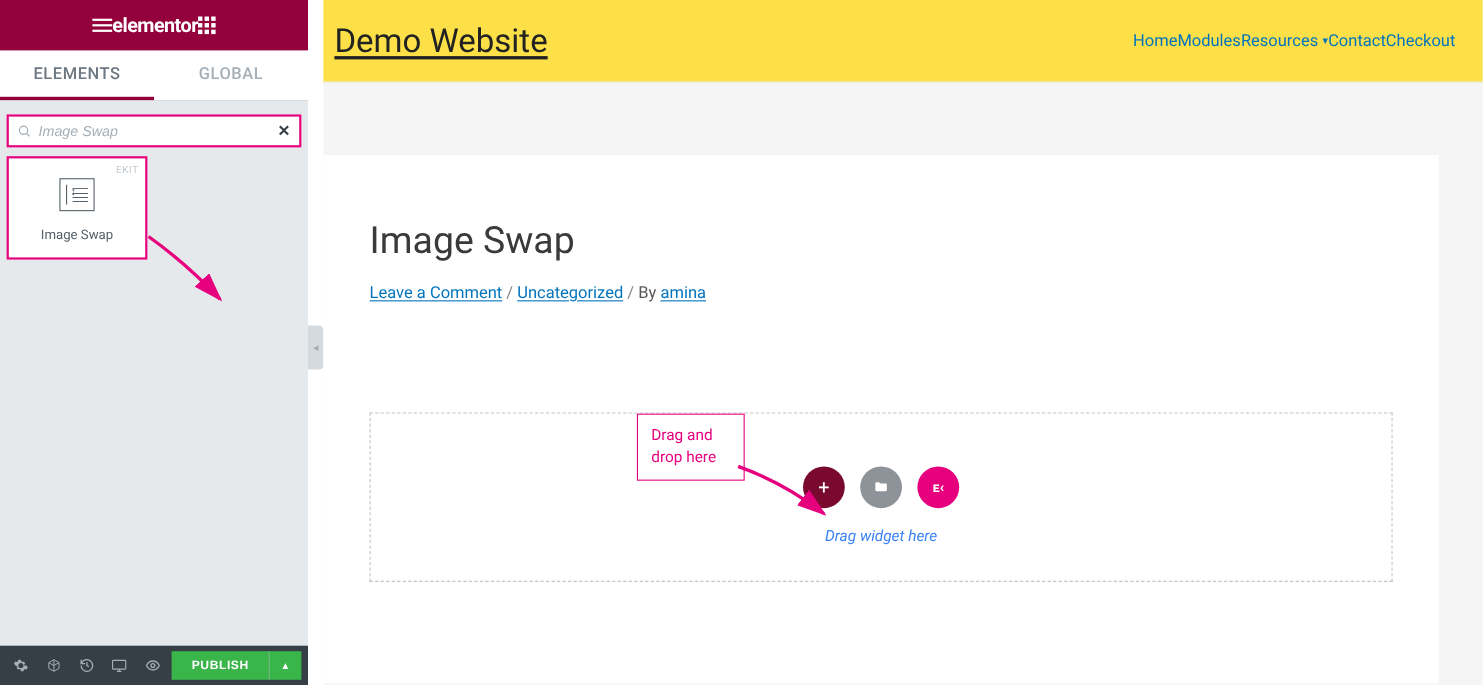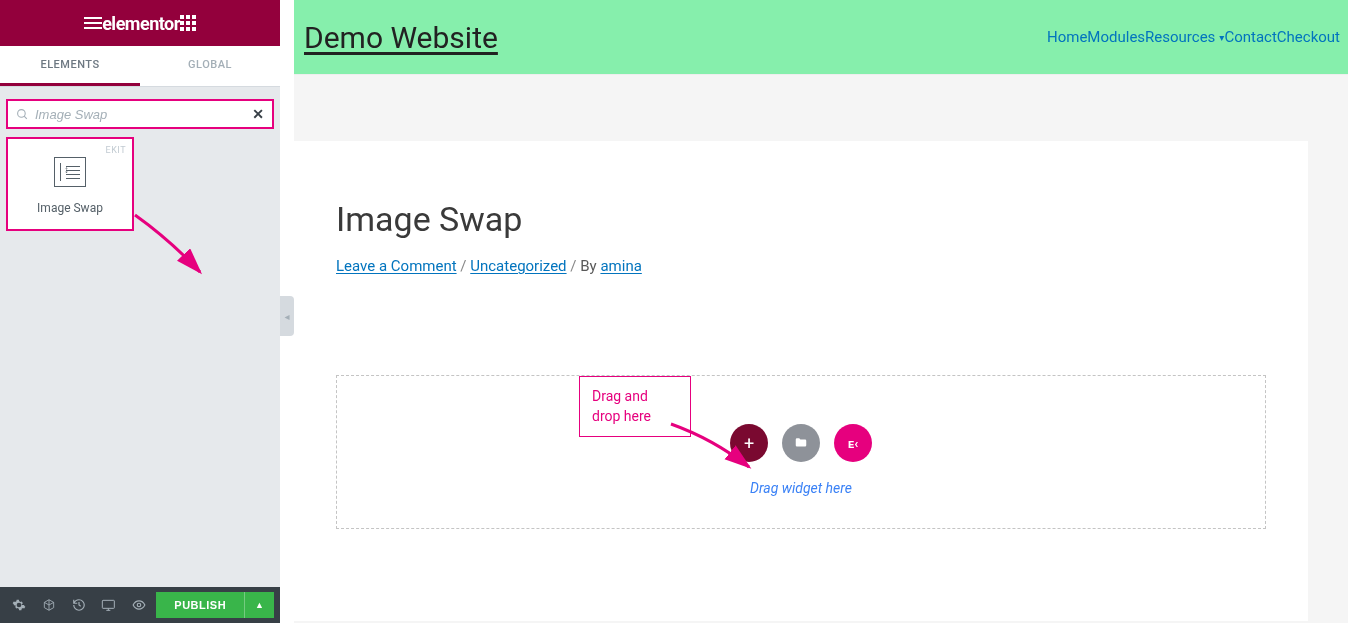--- a/index.html
+++ b/index.html
@@ -7,21 +7,21 @@
 
 .sidebar { position: absolute; left: 0; top: 0; width: 280px; height: 623px; background: #e6e9ec; display: flex; flex-direction: column; }
 .sidebar-header { height: 46px; background: #93003c; display: flex; align-items: center; justify-content: center; padding: 0 12px; }
 .hamburger { display: flex; flex-direction: column; gap: 3px; cursor: pointer; }
 .hamburger span { width: 18px; height: 2px; background: #fff; }
 .sidebar-title { color: #fff; font-weight: 700; font-size: 18px; letter-spacing: -0.5px; }
 .apps-icon { display: grid; grid-template-columns: repeat(3,4px); grid-template-rows: repeat(3,4px); gap: 2px; cursor: pointer; }
 .apps-icon span { background: #fff; width: 4px; height: 4px; }
 
 .tabs { display: flex; background: #fff; border-bottom: 1px solid #d5dadf; }
-.tab { flex: 1; text-align: center; padding: 12px 0; font-size: 11px; font-weight: 500; color: #a4afb7; letter-spacing: 0.5px; cursor: pointer; }
+.tab { flex: 1; text-align: center; padding: 12px 0; font-size: 15px; font-weight: 500; color: #a4afb7; letter-spacing: 0.5px; cursor: pointer; }
 .tab.active { color: #6d7882; border-bottom: 3px solid #93003c; }
 
 .search-wrap { padding: 12px 6px 8px; }
 .search-box { border: 2px solid #e6007e; background: #fff; height: 30px; display: flex; align-items: center; padding: 0 8px; }
 .search-icon-svg { color: #a4afb7; margin-right: 6px; }
 .search-input { flex: 1; border: none; outline: none; font-style: italic; font-size: 13px; color: #a4afb7; background: transparent; }
 .clear-icon { color: #373f46; font-weight: bold; cursor: pointer; font-size: 14px; }
 
 .widgets { padding: 0 6px; }
 .widget-card { width: 128px; background: #fff; border: 2px solid #e6007e; padding: 18px 24px 14px; text-align: center; position: relative; cursor: grab; }
@@ -36,42 +36,42 @@
 
 .bottom-bar { position: absolute; bottom: 0; left: 0; width: 280px; height: 36px; background: #373f46; display: flex; align-items: center; padding: 0 6px; gap: 4px; }
 .bottom-btn { width: 28px; height: 28px; display: flex; align-items: center; justify-content: center; color: #a4afb7; cursor: pointer; font-size: 14px; }
 .publish-group { margin-left: auto; display: flex; }
 .publish-btn { background: #39b54a; color: #fff; border: none; padding: 7px 18px; font-size: 11px; font-weight: 600; letter-spacing: 0.5px; cursor: pointer; text-align: right; }
 .publish-dd { background: #39b54a; color: #fff; border: none; border-left: 1px solid rgba(255,255,255,0.3); padding: 7px 10px; cursor: pointer; font-size: 9px; }
 
 .collapse-handle { position: absolute; left: 280px; top: 296px; width: 14px; height: 40px; background: #d5dadf; display: flex; align-items: center; justify-content: center; color: #a4afb7; font-size: 10px; cursor: pointer; border-radius: 0 4px 4px 0; }
 
 .preview { position: absolute; left: 294px; top: 0; right: 0; bottom: 0; background: #f5f5f5; }
-.site-header { background: #86efac; height: 75px; display: flex; align-items: center; padding: 0 8px 0 10px; border-bottom: 1px solid #eee; }
+.site-header { background: #fde047; height: 75px; display: flex; align-items: center; padding: 0 25px 0 10px; border-bottom: 1px solid #eee; }
 .site-title { font-size: 30px; font-weight: 400; color: #222; text-decoration: underline; text-underline-offset: 4px; margin-left: 0; }
 .nav { margin-left: auto; display: flex; align-items: center; }
 .nav-item { color: #0274be; font-size: 15px; cursor: pointer; display: flex; align-items: center; gap: 4px; }
 .chev { font-size: 10px; }
 
 .content-card { background: #fff; margin: 66px 40px 0 0; padding: 58px 42px; min-height: 480px; }
 .page-title { font-size: 34px; font-weight: 400; color: #3a3a3a; margin-bottom: 18px; }
 .meta { font-size: 15px; color: #595959; }
 .meta a { color: #0274be; text-decoration: underline; text-underline-offset: 2px; }
 .meta .sep { color: #888; }
 
 .dropzone { margin-top: 100px; border: 1px dashed #c4c4c4; padding: 48px 0 32px; text-align: center; position: relative; }
 .drop-buttons { display: flex; justify-content: center; gap: 14px; margin-bottom: 18px; }
 .circle-btn { width: 38px; height: 38px; border-radius: 50%; display: flex; align-items: center; justify-content: center; cursor: pointer; color: #fff; font-size: 18px; }
 .circle-add { background: #7a0930; }
 .circle-folder { background: #8e9299; }
 .circle-ekit { background: #e6007e; font-size: 13px; font-weight: bold; }
 .drop-hint { font-style: italic; font-size: 14px; color: #3b82f6; }
 
 .callout { position: absolute; border: 1px solid #e6007e; background: #fff; padding: 10px 12px; font-size: 14px; color: #e6007e; line-height: 1.4; }
-.callout-drag { left: 579px; top: 376px; width: 112px; }
+.callout-drag { left: 579px; top: 376px; width: 98px; }
 .arrow2 { position: absolute; left: 663px; top: 419px; width: 100px; height: 60px; pointer-events: none; }
 </style>
 </head>
 <body>
 
 <div class="sidebar">
   <div class="sidebar-header">
     <div class="hamburger">
         <span></span>
         <span></span>

